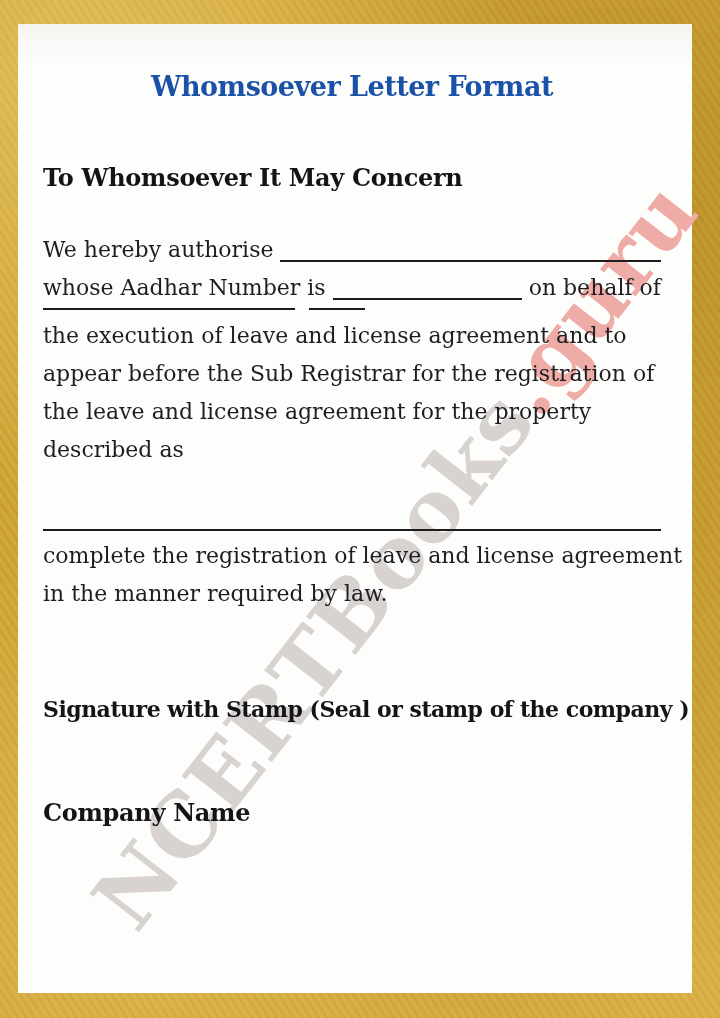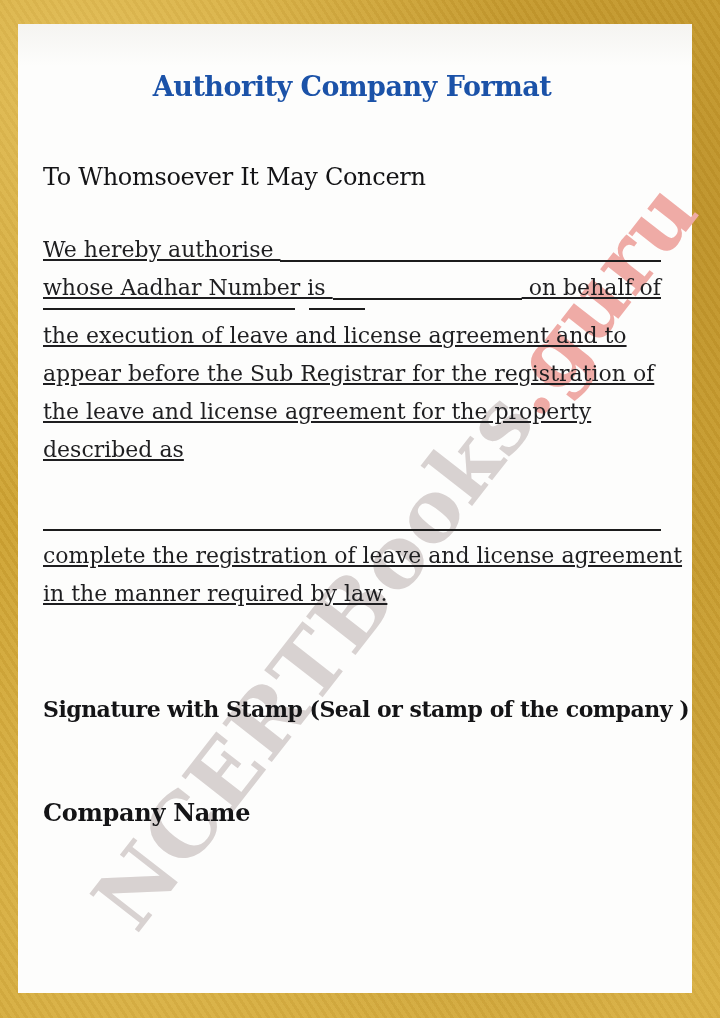--- a/index.html
+++ b/index.html
@@ -39,27 +39,27 @@
   .wm-pink{color:#efaba6;}
   
   .content{position:absolute;left:25px;top:0;width:618px;height:100%;z-index:2;color:#1e1e20;}
   .doc-title{
     position:absolute;top:47px;left:0;width:100%;
     text-align:center;font-weight:bold;font-size:27px;letter-spacing:-.5px;
     color:#1b52a8;
   }
   .doc-heading{
     position:absolute;top:139px;left:0;
-    font-weight:normal;font-size:24px;letter-spacing:-.3px;color:#141416;
+    font-weight:bold;font-size:24px;letter-spacing:-.3px;color:#141416;
     white-space:nowrap;
   }
   .para{position:absolute;left:0;width:100%;font-size:22px;line-height:38px;}
   .p1{top:207px;}
   .p2{top:513px;}
-  .line{display:flex;align-items:flex-start;white-space:pre;text-decoration:underline;}
+  .line{display:flex;align-items:flex-start;white-space:pre;}
   .blank{
     align-self:flex-end;height:1px;margin-bottom:7px;
     border-bottom:2px solid #1c1c1c;
   }
   .blank.fill{flex:1 1 auto;}
   .blank + .blank{margin-left:14px;}
   .rule{
     position:absolute;top:505px;left:0;width:100%;height:0;
     border-top:2px solid #1c1c1c;
   }
@@ -77,21 +77,21 @@
 
 <div class="frame">
   <div class="page">
 
     <div class="watermark">
       <span class="wm-gray">NCERTBooks</span><span class="wm-pink">.guru</span>
     </div>
 
     <div class="content">
 
-      <div class="doc-title">Authority Company Format</div>
+      <div class="doc-title">Whomsoever Letter Format</div>
 
       <div class="doc-heading">To Whomsoever It May Concern</div>
 
       <div class="para p1" id="para1">
           <div class="line"><span>We hereby authorise </span><span class="blank fill"></span></div>
           <div class="line"><span>whose Aadhar Number is </span><span class="blank fill"></span><span> on behalf of</span></div>
           <div class="line"><span class="blank" style="width: 252px;"></span><span class="blank" style="width: 56px;"></span></div>
           <div class="line"><span>the execution of leave and license agreement and to</span></div>
           <div class="line"><span>appear before the Sub Registrar for the registration of</span></div>
           <div class="line"><span>the leave and license agreement for the property</span></div>

